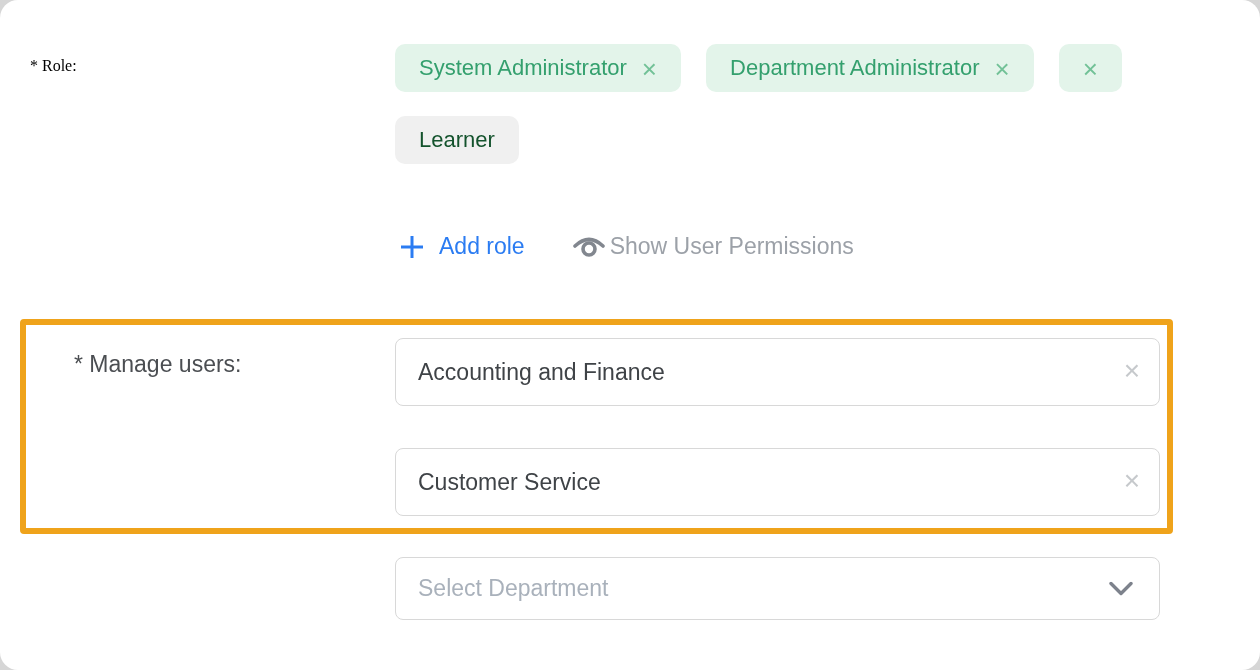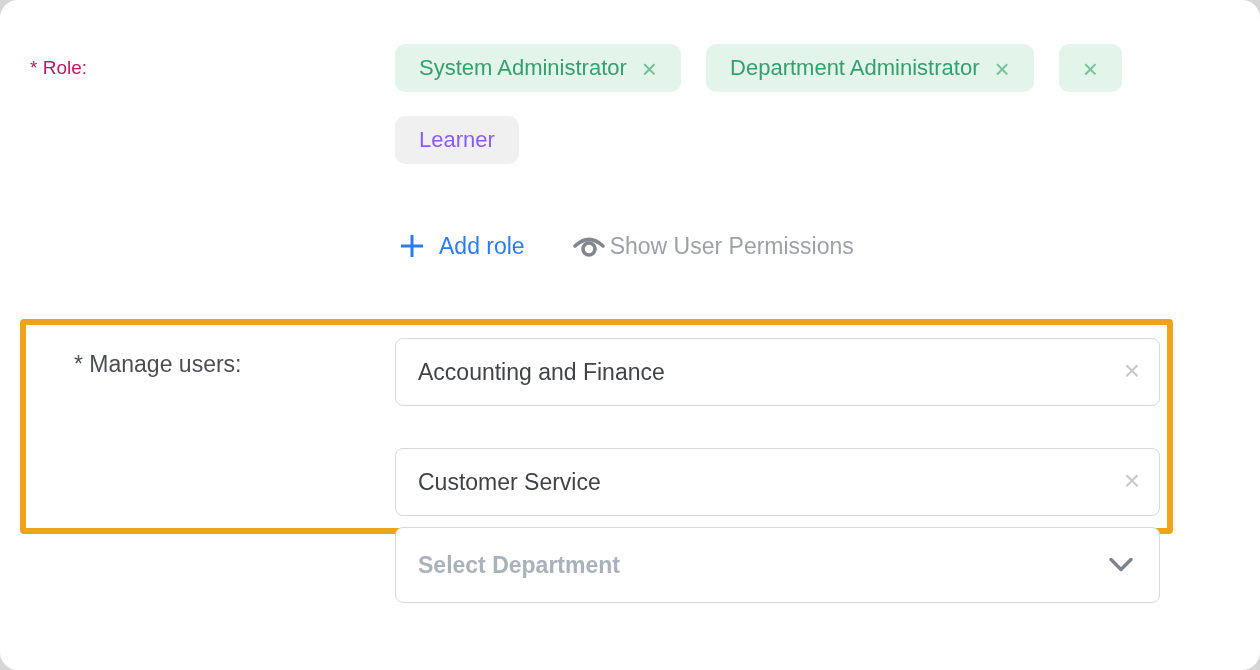--- a/index.html
+++ b/index.html
@@ -11,53 +11,53 @@
   }
   .card {
     position: absolute; inset: 0;
     background: #ffffff;
     border-radius: 18px;
   }
 
   
   .role-label {
     position: absolute; left: 30px; top: 57px;
-    font-size: 19px; color: #be185d;
+    font-size: 16px; color: #000000; font-family: Liberation Serif, serif;
   }
   .tags {
     position: absolute; left: 395px; top: 44px; width: 846px;
     display: flex; flex-wrap: wrap; gap: 24px 25px;
     align-items: flex-start;
   }
   .tag {
     height: 48px;
     display: inline-flex; align-items: center;
     padding: 0 24px;
     border-radius: 10px;
     font-size: 22px;
     gap: 15px;
     white-space: nowrap;
   }
   .tag.green { background: #e3f4ea; color: #34a06e; }
-  .tag.grey  { background: #f0f0f0; color: #8b5cf6; text-align: right; }
+  .tag.grey  { background: #f0f0f0; color: #14532d; text-align: right; }
   .tag .remove {
     color: #72c197;
     font-size: 26px;
     line-height: 1;
     cursor: pointer;
     padding-top: 2px;
   }
 
   
   .actions-row {
     position: absolute; left: 399px; top: 222px;
     display: flex; align-items: center; height: 48px;
   }
   .add-role {
-    display: flex; align-items: center; gap: 14px;
+    display: flex; align-items: flex-end; gap: 14px;
     color: #2b7cf2; font-size: 23px; cursor: pointer;
     background: none; border: none;
     font-family: inherit;
   }
   .show-perms {
     display: flex; align-items: center; gap: 3px;
     margin-left: 46px;
     color: #9ca1a8; font-size: 23px; cursor: pointer;
     background: none; border: none;
     font-family: inherit;
@@ -93,28 +93,27 @@
   }
   .clear-x {
     position: absolute; right: 20px; top: 50%;
     transform: translateY(-52%);
     color: #c6c9cc; font-size: 28px; line-height: 1;
     cursor: pointer;
   }
 
   
   .dept-select {
-    position: absolute; left: 395px; top: 527px;
-    width: 765px; height: 76px;
+    position: absolute; left: 395px; top: 557px;
+    width: 765px; height: 63px;
     border: 1px solid #d8d8d8; border-radius: 8px;
     background: #fff;
     display: flex; align-items: center;
     padding: 0 60px 0 22px;
     cursor: pointer;
-    font-weight: bold;
   }
   .dept-select .placeholder {
     font-size: 23px; color: #a9b1bb;
   }
   .chevron {
     position: absolute; right: 26px; top: 50%;
     transform: translateY(-50%);
   }
 </style>
 </head>

